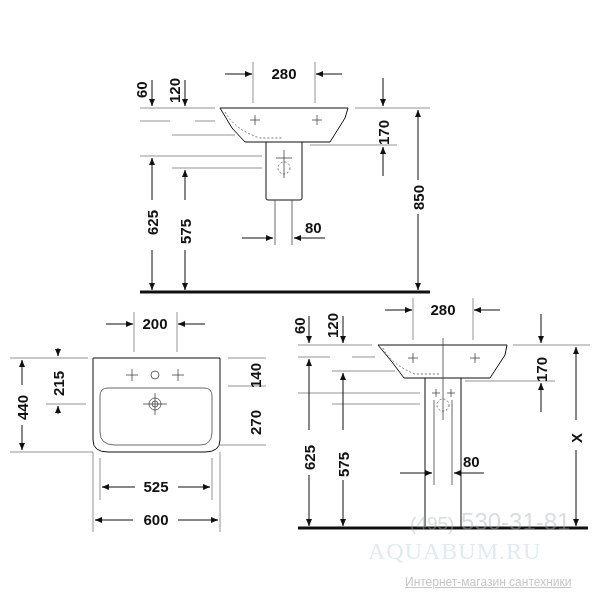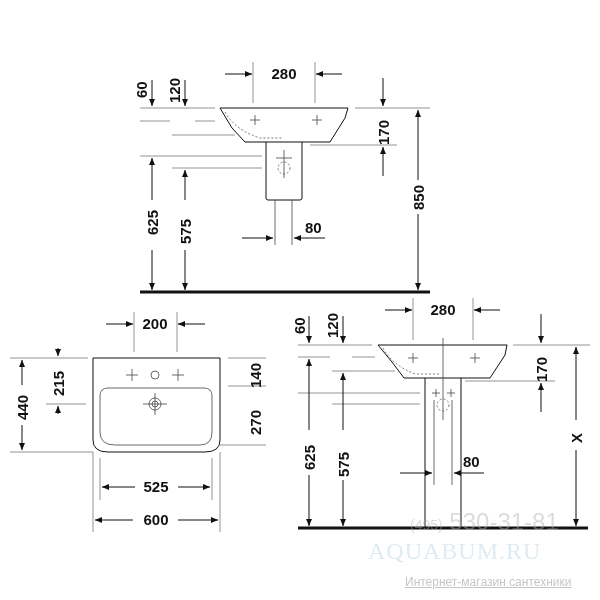--- a/index.html
+++ b/index.html
@@ -5,21 +5,21 @@
   html,body{margin:0;padding:0;background:#fff;}
   body{width:600px;height:600px;position:relative;overflow:hidden;}
   svg{position:absolute;left:0;top:0;}
   .dim{font-family:"Liberation Sans",sans-serif;font-weight:bold;font-size:15px;fill:#111;}
   .ln{stroke:#111;stroke-width:1;fill:none;}
   .thin{stroke:#444;stroke-width:0.8;fill:none;}
   .ext{stroke:#666;stroke-width:0.7;fill:none;}
   .floor{stroke:#111;stroke-width:3;}
   .dash{stroke:#555;stroke-width:0.8;stroke-dasharray:2 2;fill:none;}
   .wm-phone{position:absolute;left:410px;top:508px;font-family:"Liberation Sans",sans-serif;font-size:24px;color:rgba(170,175,180,0.45);}
-  .wm-phone small{font-size:14px;}
+  .wm-phone small{font-size:19px;}
   .wm-brand{position:absolute;left:368px;top:538px;font-family:"Liberation Serif",serif;font-size:24px;color:rgba(190,215,225,0.5);letter-spacing:1px;}
   .wm-sub{position:absolute;left:405px;top:575px;font-family:"Liberation Sans",sans-serif;font-size:12px;color:rgba(160,160,160,0.6);text-decoration:underline;}
 </style>
 </head>
 <body>
 
 <svg width="600" height="600" viewBox="0 0 600 600">
   <defs>
     <marker id="ah" markerWidth="8" markerHeight="8" refX="7" refY="3" orient="auto">
       <path d="M0,0 L7,3 L0,6 z" fill="#111"></path>

